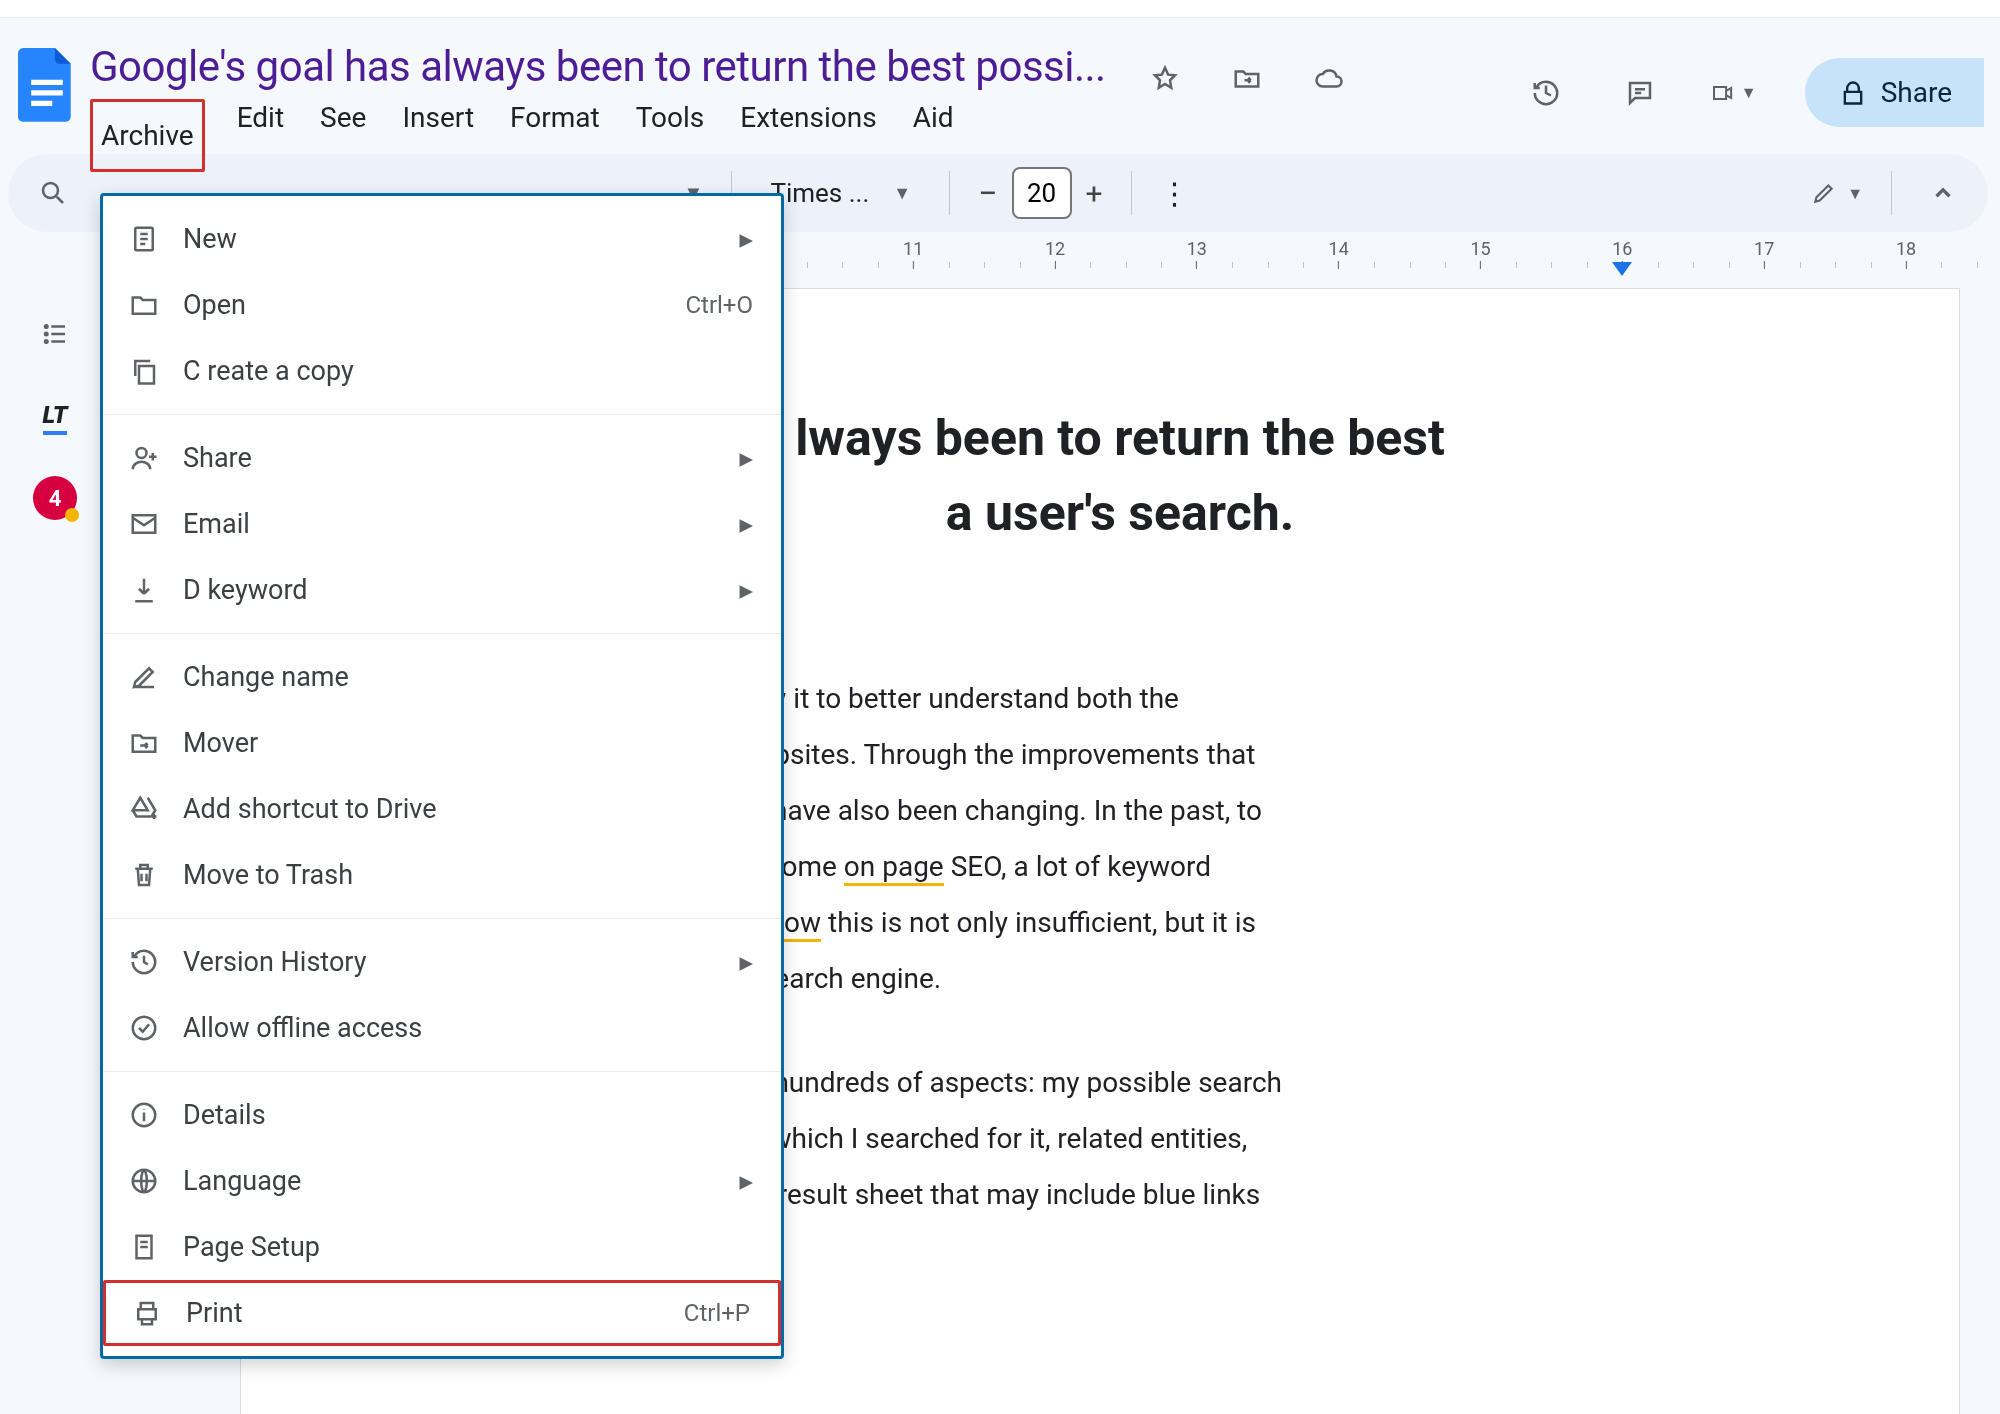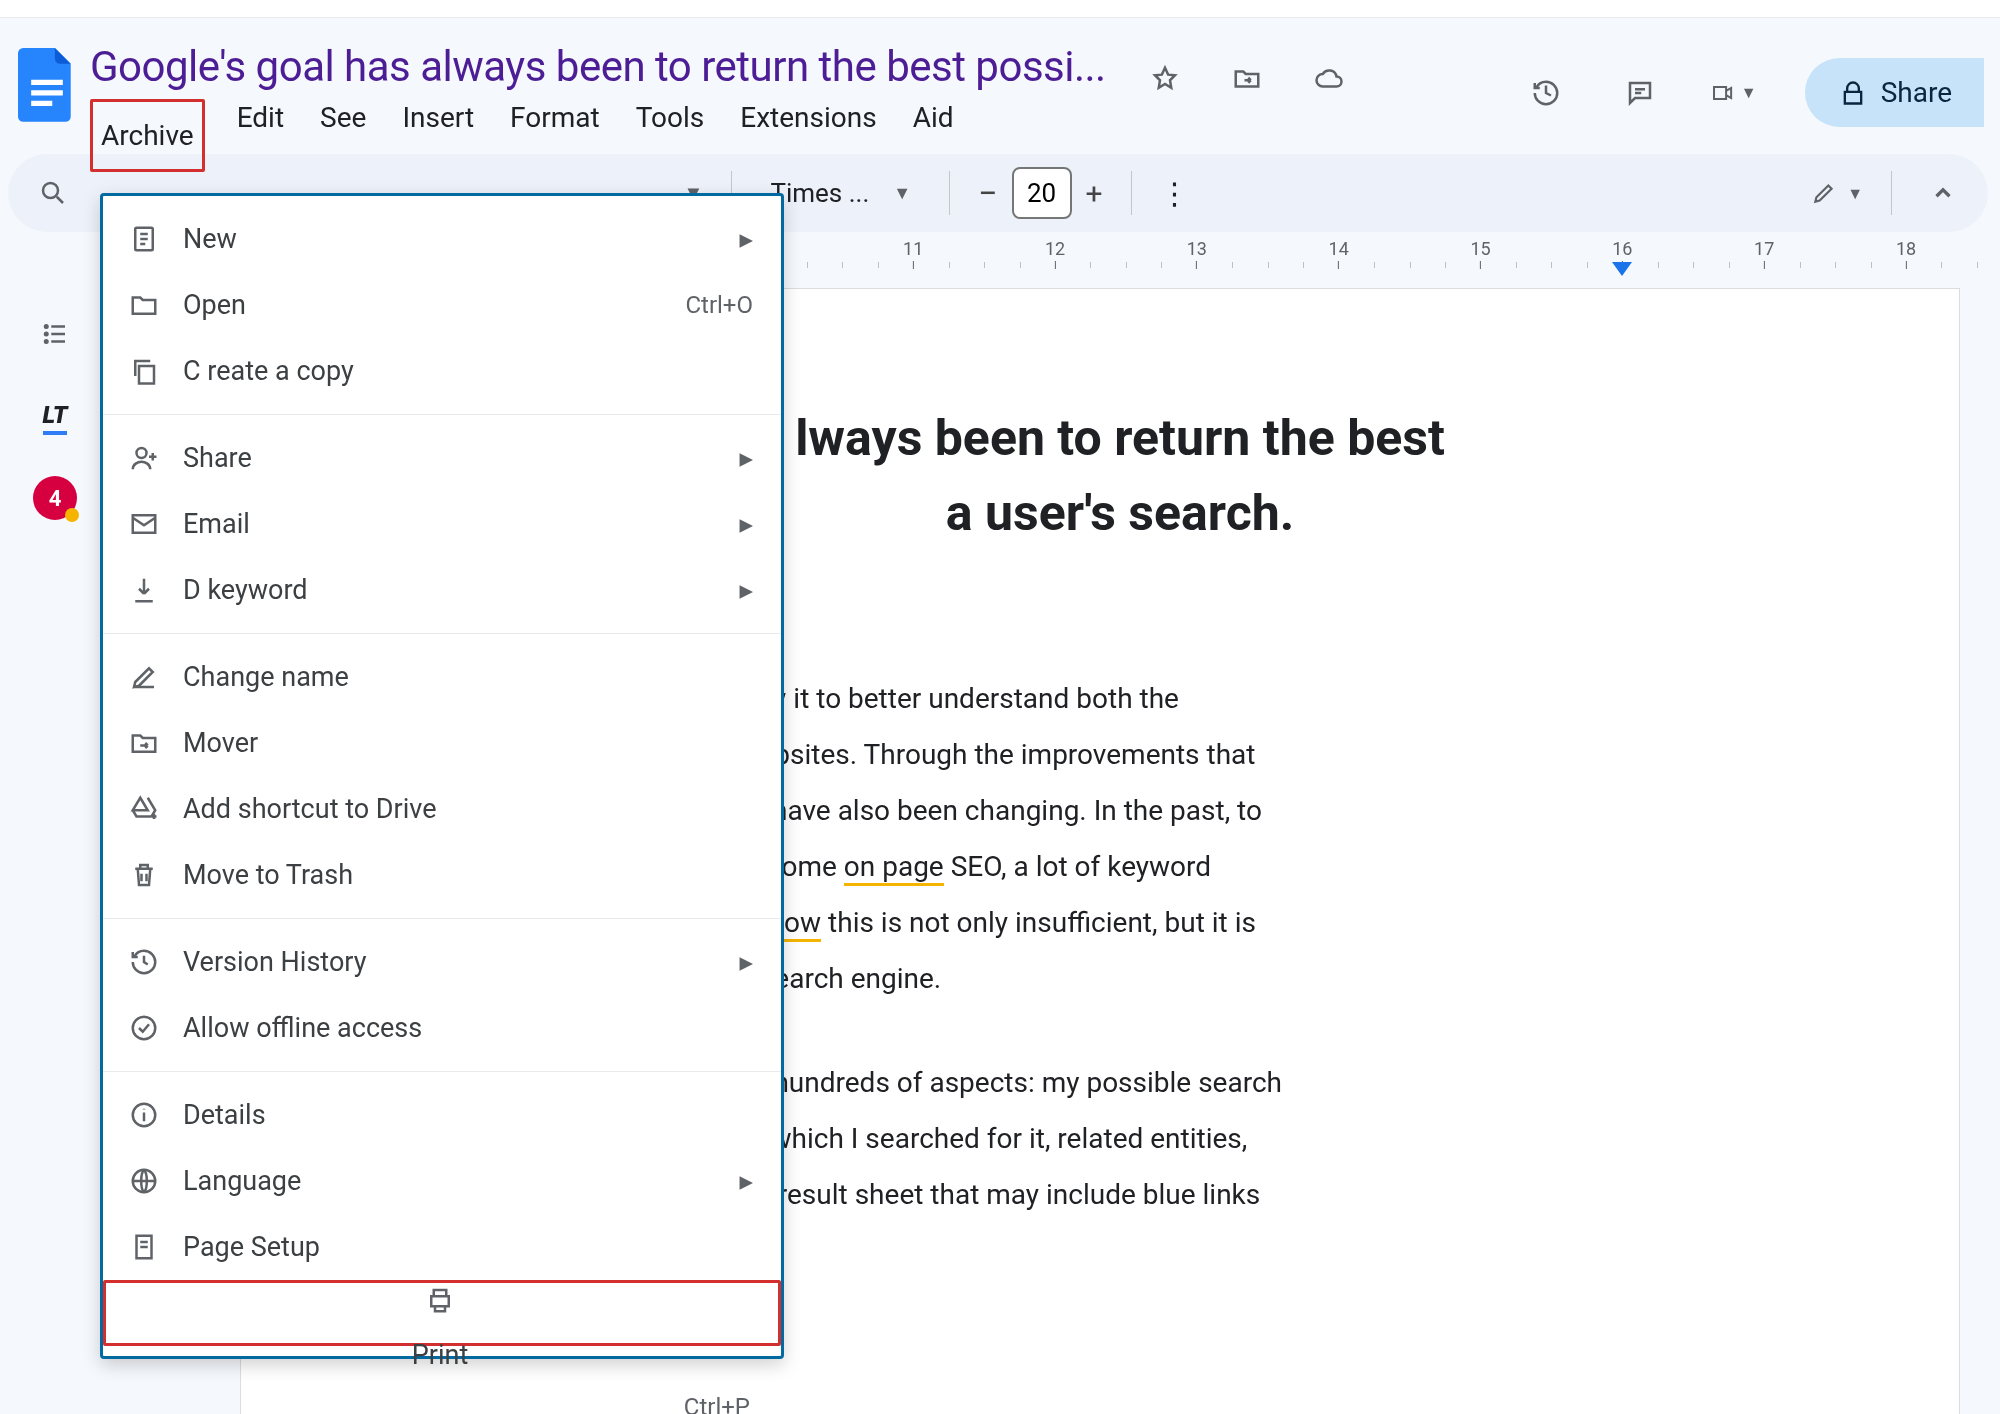--- a/index.html
+++ b/index.html
@@ -37,21 +37,21 @@
   .ruler .minor { position:absolute; top:24px; width:1px; height:6px; background:#bdc1c6; }
   .ruler .indent { position:absolute; top:24px; width:0; height:0; border-left:10px solid transparent; border-right:10px solid transparent; border-top:14px solid #1a73e8; transform:translateX(-50%); }
   .page { background:#fff; border:1px solid #dadce0; width: 1720px; min-height: 1200px; margin-left: 130px; margin-top: 10px; padding: 100px 180px 60px 220px; position:relative; }
   .doc-heading { font-family: "Times New Roman", serif; font-size: 50px; font-weight: 700; line-height: 1.5; text-align:center;margin-top:12px; }
   .doc-para { font-family: "Times New Roman", serif; font-size: 28px; line-height: 2.0; margin-top: 120px; }
   .u-orange { border-bottom: 3px solid #f4b400; }
   
   .dropdown { position:absolute; top: 148px; left: 100px; width: 684px; background:#fff; border:3px solid #0369a1; border-radius: 4px; box-shadow: 0 6px 18px rgba(0,0,0,0.18); padding: 10px 0; z-index: 50; margin-top: 45px; }
   .dropdown .section-sep { height:1px; background:#e8eaed; margin: 10px 0; }
   .drow { display:flex; align-items:center; height: 66px; padding: 0 28px 0 24px; font-size: 27px; color:#3c4043; cursor:pointer; gap: 22px; position:relative; }
-  .drow.highlight { border:3px solid #d32f2f; border-radius:2px;flex-direction:column; }
+  .drow.highlight { border:3px solid #d32f2f; border-radius:2px; }
   .drow .ic { width:34px; height:34px; display:flex; align-items:center; justify-content:center; color:#5f6368; flex-shrink:0; }
   .drow .shortcut { margin-left:auto; color:#5f6368; font-size:24px; }
   .drow .sub-arrow { margin-left:auto; color:#5f6368; }
   .icon-svg { width:30px; height:30px; fill:#5f6368; stroke:#5f6368; }
   .gutter-btn { width:52px; height:52px; display:flex; align-items:center; justify-content:center; }
   .badge-4 { background:#d60040; color:#fff; width:44px; height:44px; border-radius:50%; display:flex; align-items:center; justify-content:center; font-weight:700; font-size:22px; position:relative; }
   .badge-4::after{ content:""; position:absolute; bottom:-2px; right:-2px; width:14px; height:14px; background:#f4b400; border-radius:50%; }
   .lt-badge { font-weight:900; font-size:24px; font-style:italic; color:#202124; border-bottom: 4px solid #2e7cf6; padding-bottom:2px;}
   .ic-small { width:26px; height:26px; }
 </style>

